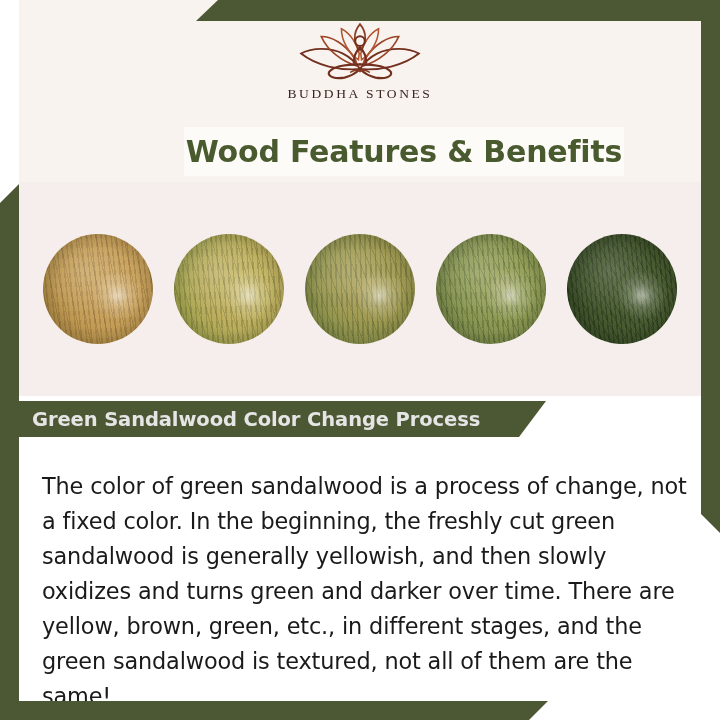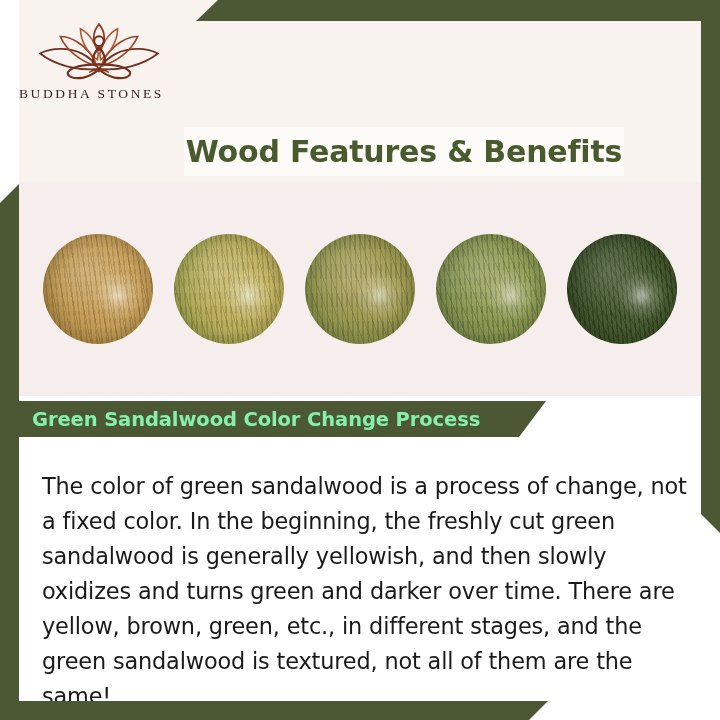--- a/index.html
+++ b/index.html
@@ -71,21 +71,21 @@
   }
 
   .logo-wrap {
     position: absolute;
     left: 0;
     top: 0;
     width: 682px;
     height: 120px;
     display: flex;
     flex-direction: column;
-    align-items: flex-start;
+    align-items: center;
     justify-content: flex-start;
     padding-top: 21px;
     box-sizing: border-box;
   }
   .logo-mark {
     width: 160px;
     height: 62px;
     display: block;
   }
   .logo-word {
@@ -211,21 +211,21 @@
     height: 36px;
     background: #4c5733;
     clip-path: polygon(0 0, 100% 0, calc(100% - 27px) 100%, 0 100%);
     display: flex;
     align-items: center;
   }
   .subtitle-text {
     font-family: "DejaVu Sans", sans-serif;
     font-weight: bold;
     font-size: 19.5px;
-    color: #86efac;
+    color: #e5e5e5;
     padding-left: 13px;
     letter-spacing: -0.1px;
     white-space: nowrap;
   }
 
   
   .panel-body {
     position: absolute;
     left: 19px;
     top: 437px;

